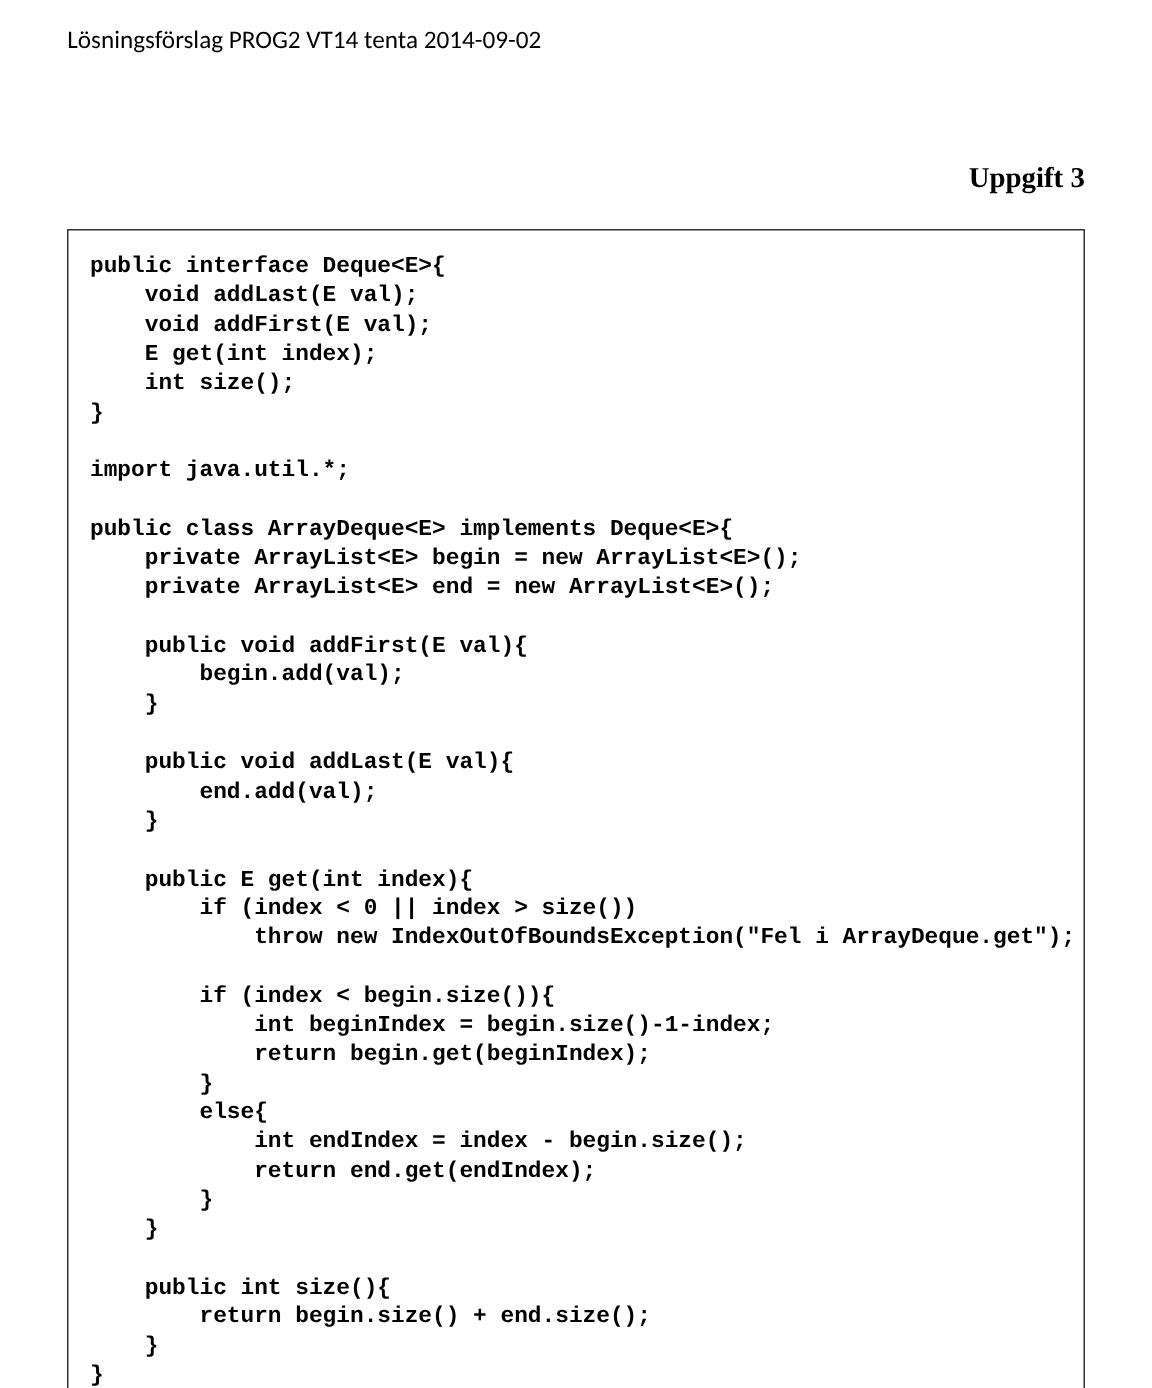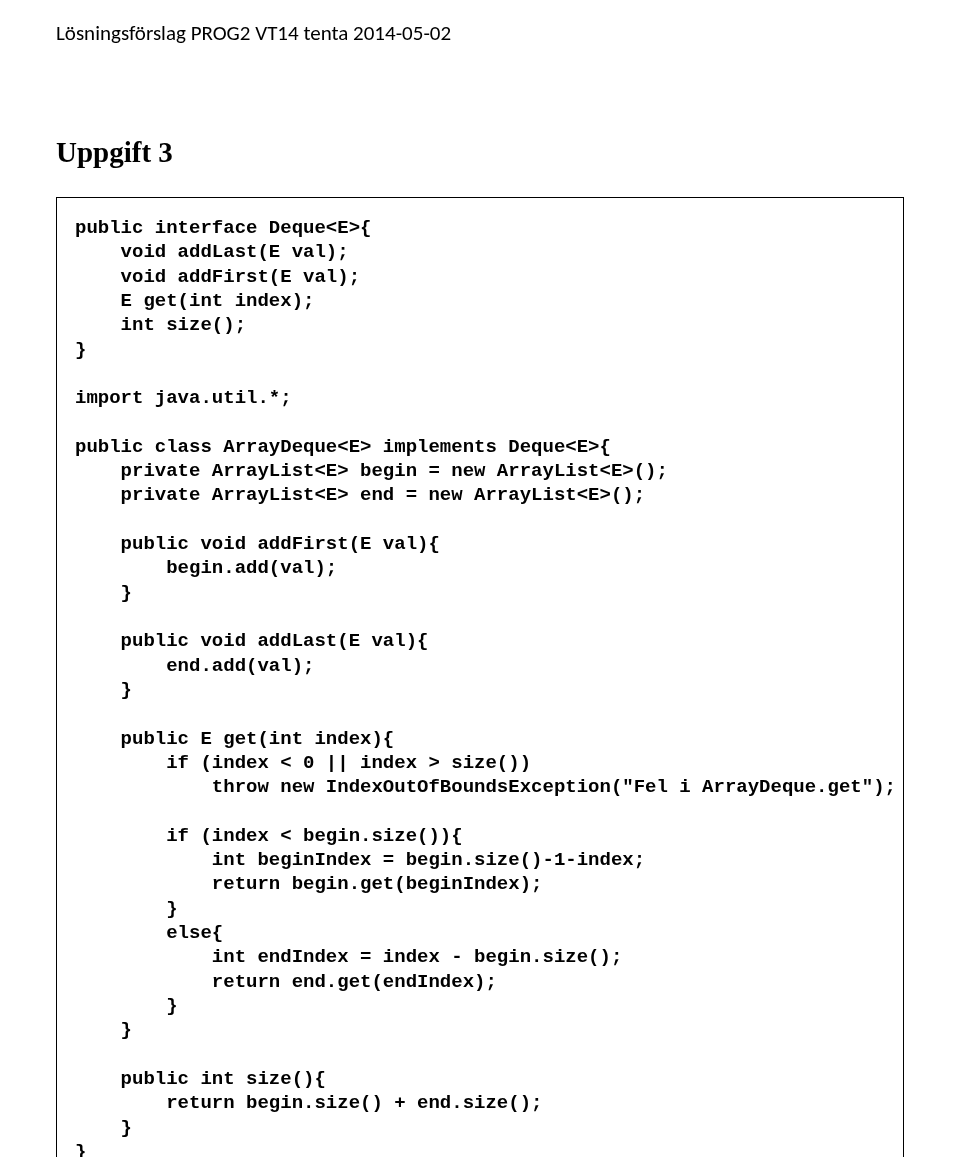--- a/index.html
+++ b/index.html
@@ -14,40 +14,41 @@
     padding: 20px 56px 40px 56px;
     box-sizing: border-box;
   }
   .header {
     font-family: Calibri, Arial, sans-serif;
     font-size: 21px;
     margin-bottom: 90px;
   }
   .task-title {
     font-family: "Times New Roman", Times, serif;
-    font-size: 29px;
+    font-size: 24px;
     font-weight: bold;
     margin-bottom: 28px;
+    text-align: right;
   }
   .codebox {
     border: 1.5px solid #000;
     padding: 18px 18px 18px 18px;
     font-family: "Courier New", Courier, monospace;
     font-size: 19px;
     font-weight: bold;
     line-height: 1.28;
     white-space: pre;
     overflow: hidden;
   }
 </style>
 </head>
 <body>
 
 <div class="page">
-  <div class="header">Lösningsförslag PROG2 VT14 tenta 2014-05-02</div>
+  <div class="header">Lösningsförslag PROG2 VT14 tenta 2014-09-02</div>
   <div class="task-title">Uppgift 3</div>
   <div class="codebox">public interface Deque&lt;E&gt;{
     void addLast(E val);
     void addFirst(E val);
     E get(int index);
     int size();
 }
 
 import java.util.*;
 

